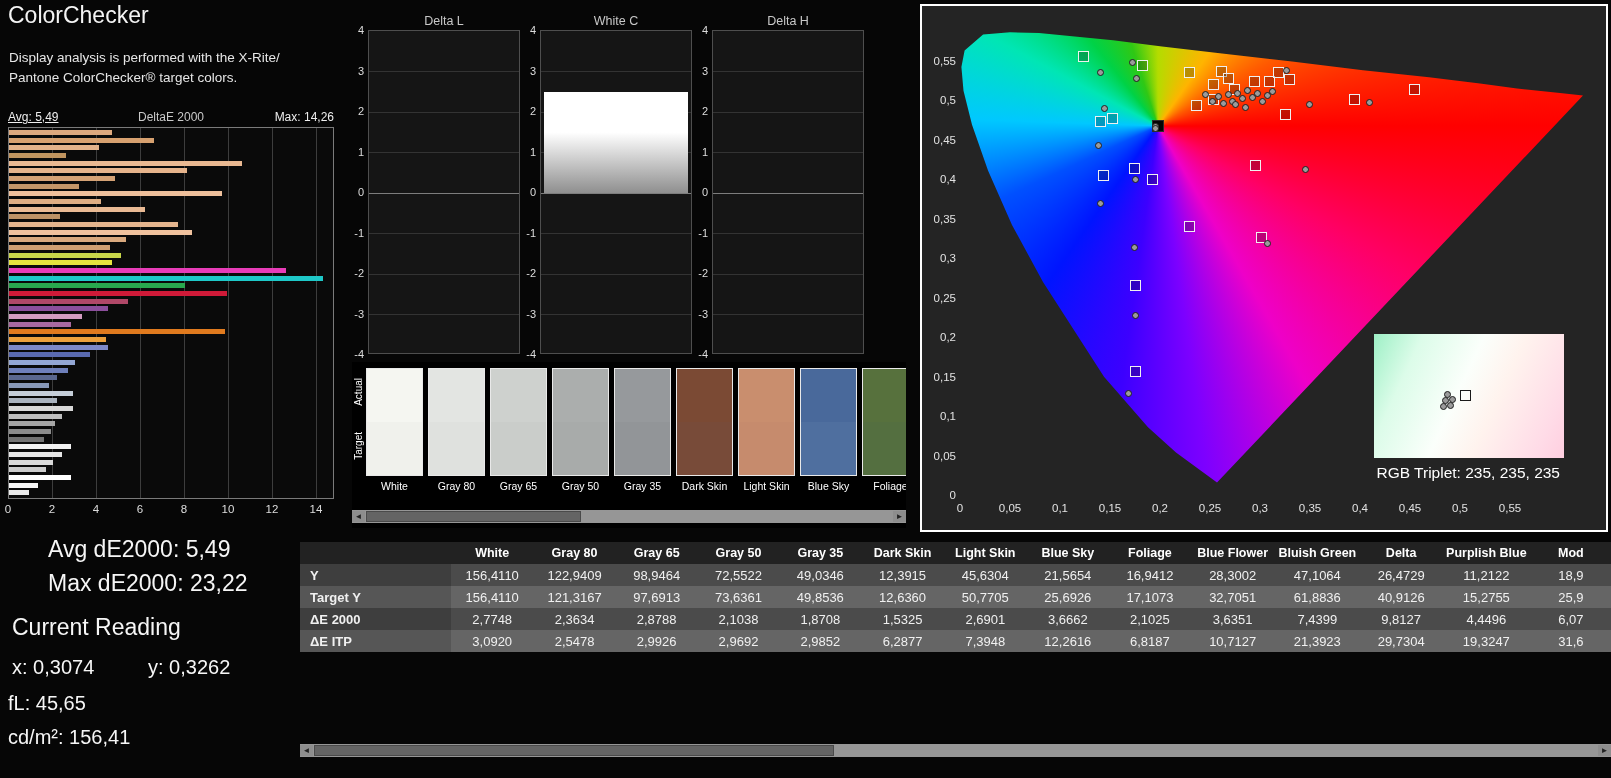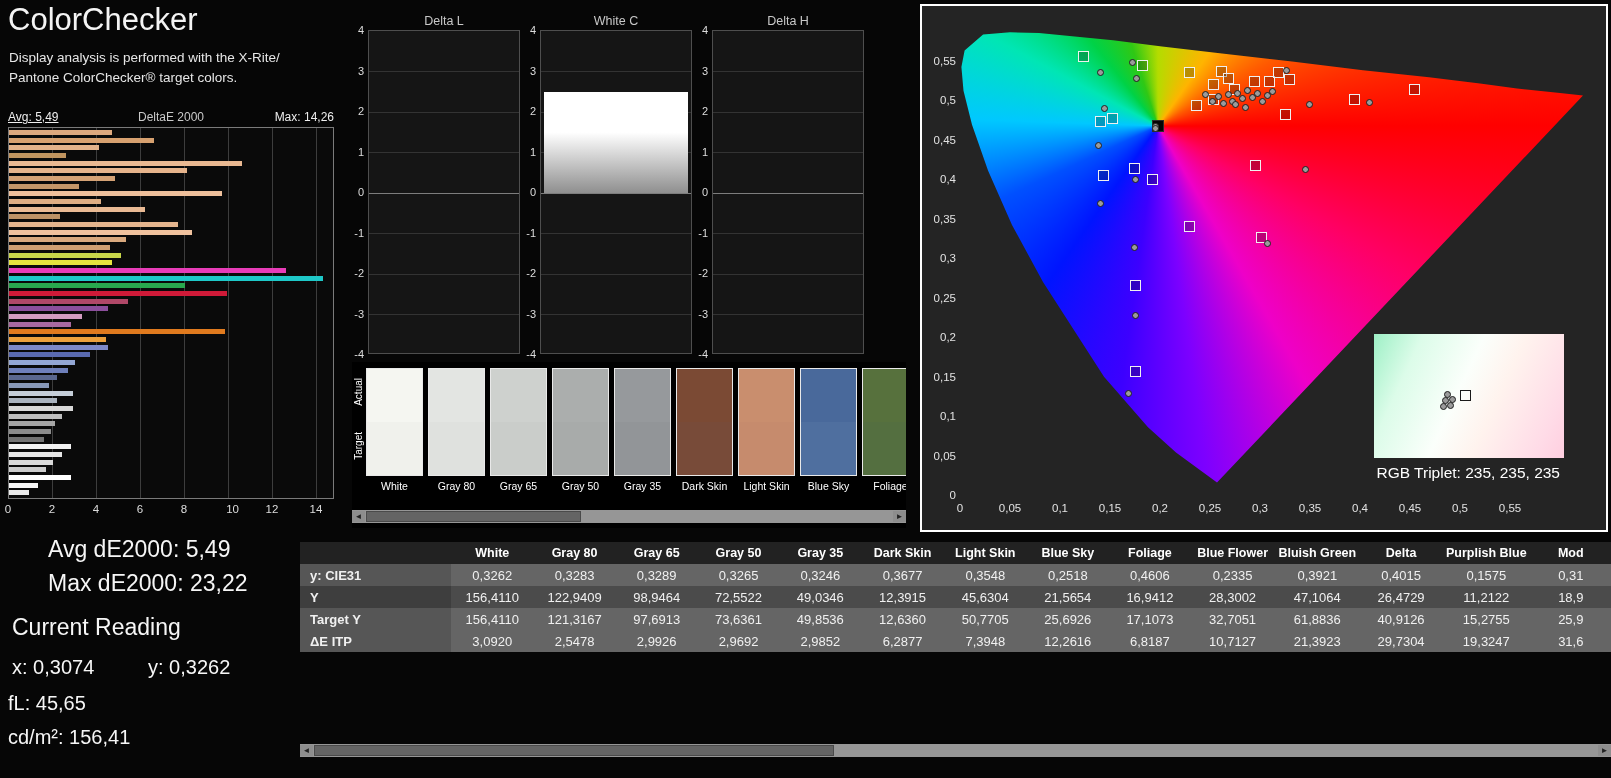--- a/index.html
+++ b/index.html
@@ -1,20 +1,20 @@
 <!DOCTYPE html>
 <html><head>
 <meta charset="utf-8">
 <style>
 *{margin:0;padding:0;box-sizing:border-box}
 html,body{background:#060606}
 body{width:1611px;height:778px;font-family:"Liberation Sans",sans-serif;color:#e8e8e8;overflow:hidden;position:relative}
 
 
-.page-title{position:absolute;left:8px;top:2px;font-size:31px;color:#f4f4f4}
+.page-title{position:absolute;left:8px;top:2px;font-size:23px;color:#f4f4f4}
 .subtitle{position:absolute;left:9px;top:48px;font-size:13.5px;line-height:1.5;color:#e6e6e6}
 
 
 .de-chart{position:absolute;left:6px;top:110px;width:330px;height:412px}
 .de-header{position:absolute;left:2px;right:2px;top:0;height:16px;font-size:12px;color:#eee}
 .de-header .a{position:absolute;left:0;text-decoration:underline}
 .de-header .t{position:absolute;left:0;right:0;text-align:center;color:#c9c9c9}
 .de-header .m{position:absolute;right:0;}
 .de-plot{position:absolute;left:2px;top:17px;width:326px;height:372px;border:1px solid #7a7a7a;background:#0a0a0a}
 .grid-v{position:absolute;top:0;bottom:0;width:1px;background:#3d3d3d}
@@ -143,21 +143,21 @@
       <div class="de-bar" style="top: 339.333px; width: 37.4px; background: rgb(204, 204, 204);"></div>
       <div class="de-bar" style="top: 347px; width: 61.6px; background: rgb(255, 255, 255);"></div>
       <div class="de-bar" style="top: 354.667px; width: 28.6px; background: rgb(247, 247, 247);"></div>
       <div class="de-bar" style="top: 362.333px; width: 19.8px; background: rgb(235, 235, 235);"></div>
     </div>
 <div class="de-xtick" style="left: -9px;">0</div>
     <div class="de-xtick" style="left: 35px;">2</div>
     <div class="de-xtick" style="left: 79px;">4</div>
     <div class="de-xtick" style="left: 123px;">6</div>
     <div class="de-xtick" style="left: 167px;">8</div>
-    <div class="de-xtick" style="left: 211px; text-align: right;">10</div>
+    <div class="de-xtick" style="left: 211px;">10</div>
     <div class="de-xtick" style="left: 255px;">12</div>
     <div class="de-xtick" style="left: 299px;">14</div>
   </div>
 
 <div class="delta-charts">
     <div class="delta-title" style="left: 16px;">Delta L</div>
     <div class="delta-panel" style="left: 16px;">
       <div class="delta-grid" style="top: 40px;"></div>
       <div class="delta-grid" style="top: 80.5px;"></div>
       <div class="delta-grid" style="top: 121px;"></div>
@@ -414,37 +414,20 @@
           <th>Blue Sky</th>
           <th>Foliage</th>
           <th>Blue Flower</th>
           <th>Bluish Green</th>
           <th>Delta</th>
           <th>Purplish Blue</th>
           <th>Mod</th>
         </tr>
       </thead>
     <tbody>
-        <tr class="even">
-          <td class="lbl">y: CIE31</td>
-          <td>0,3262</td>
-          <td>0,3283</td>
-          <td>0,3289</td>
-          <td>0,3265</td>
-          <td>0,3246</td>
-          <td>0,3677</td>
-          <td>0,3548</td>
-          <td>0,2518</td>
-          <td>0,4606</td>
-          <td>0,2335</td>
-          <td>0,3921</td>
-          <td>0,4015</td>
-          <td>0,1575</td>
-          <td>0,31</td>
-        </tr>
         <tr class="odd">
           <td class="lbl">Y</td>
           <td>156,4110</td>
           <td>122,9409</td>
           <td>98,9464</td>
           <td>72,5522</td>
           <td>49,0346</td>
           <td>12,3915</td>
           <td>45,6304</td>
           <td>21,5654</td>
@@ -465,20 +448,37 @@
           <td>12,6360</td>
           <td>50,7705</td>
           <td>25,6926</td>
           <td>17,1073</td>
           <td>32,7051</td>
           <td>61,8836</td>
           <td>40,9126</td>
           <td>15,2755</td>
           <td>25,9</td>
         </tr>
+        <tr class="odd">
+          <td class="lbl">ΔE 2000</td>
+          <td>2,7748</td>
+          <td>2,3634</td>
+          <td>2,8788</td>
+          <td>2,1038</td>
+          <td>1,8708</td>
+          <td>1,5325</td>
+          <td>2,6901</td>
+          <td>3,6662</td>
+          <td>2,1025</td>
+          <td>3,6351</td>
+          <td>7,4399</td>
+          <td>9,8127</td>
+          <td>4,4496</td>
+          <td>6,07</td>
+        </tr>
         <tr class="even">
           <td class="lbl">ΔE ITP</td>
           <td>3,0920</td>
           <td>2,5478</td>
           <td>2,9926</td>
           <td>2,9692</td>
           <td>2,9852</td>
           <td>6,2877</td>
           <td>7,3948</td>
           <td>12,2616</td>

